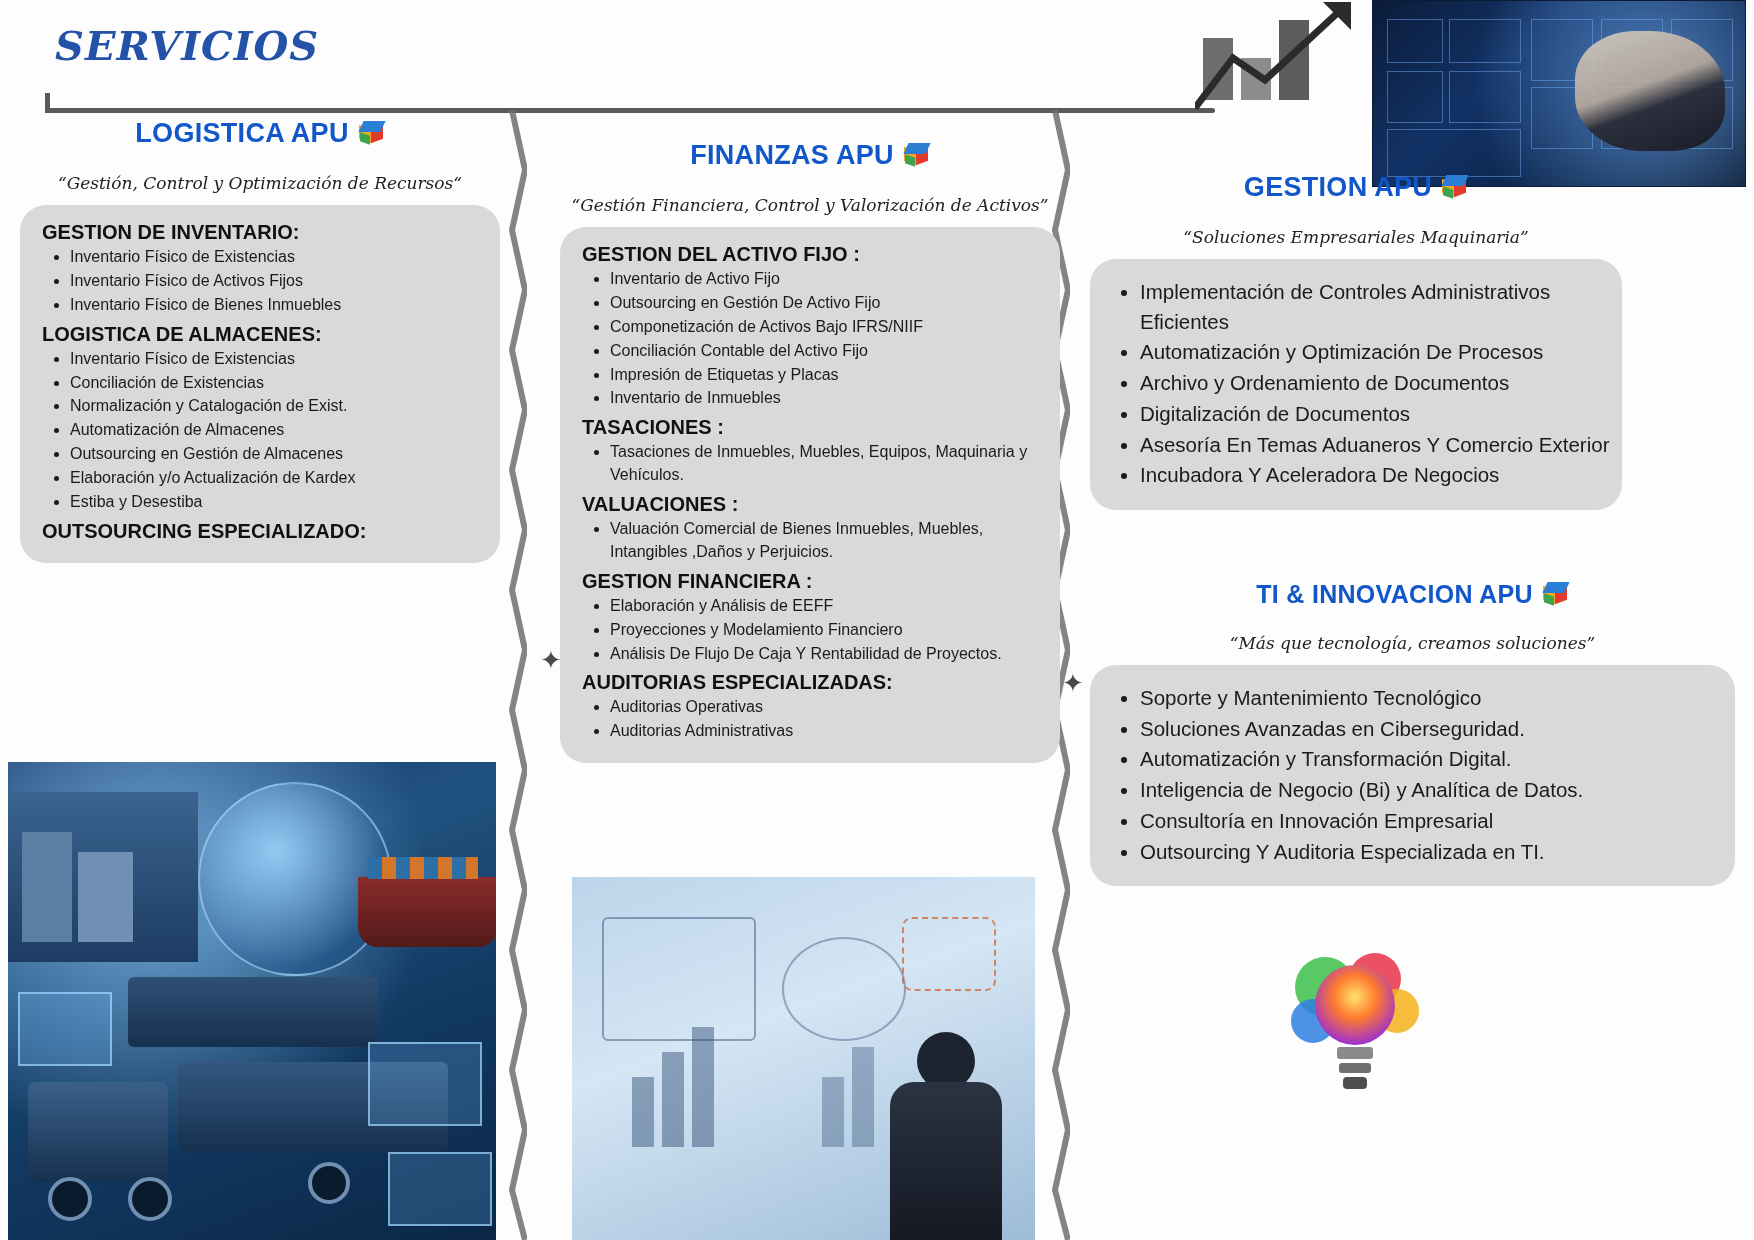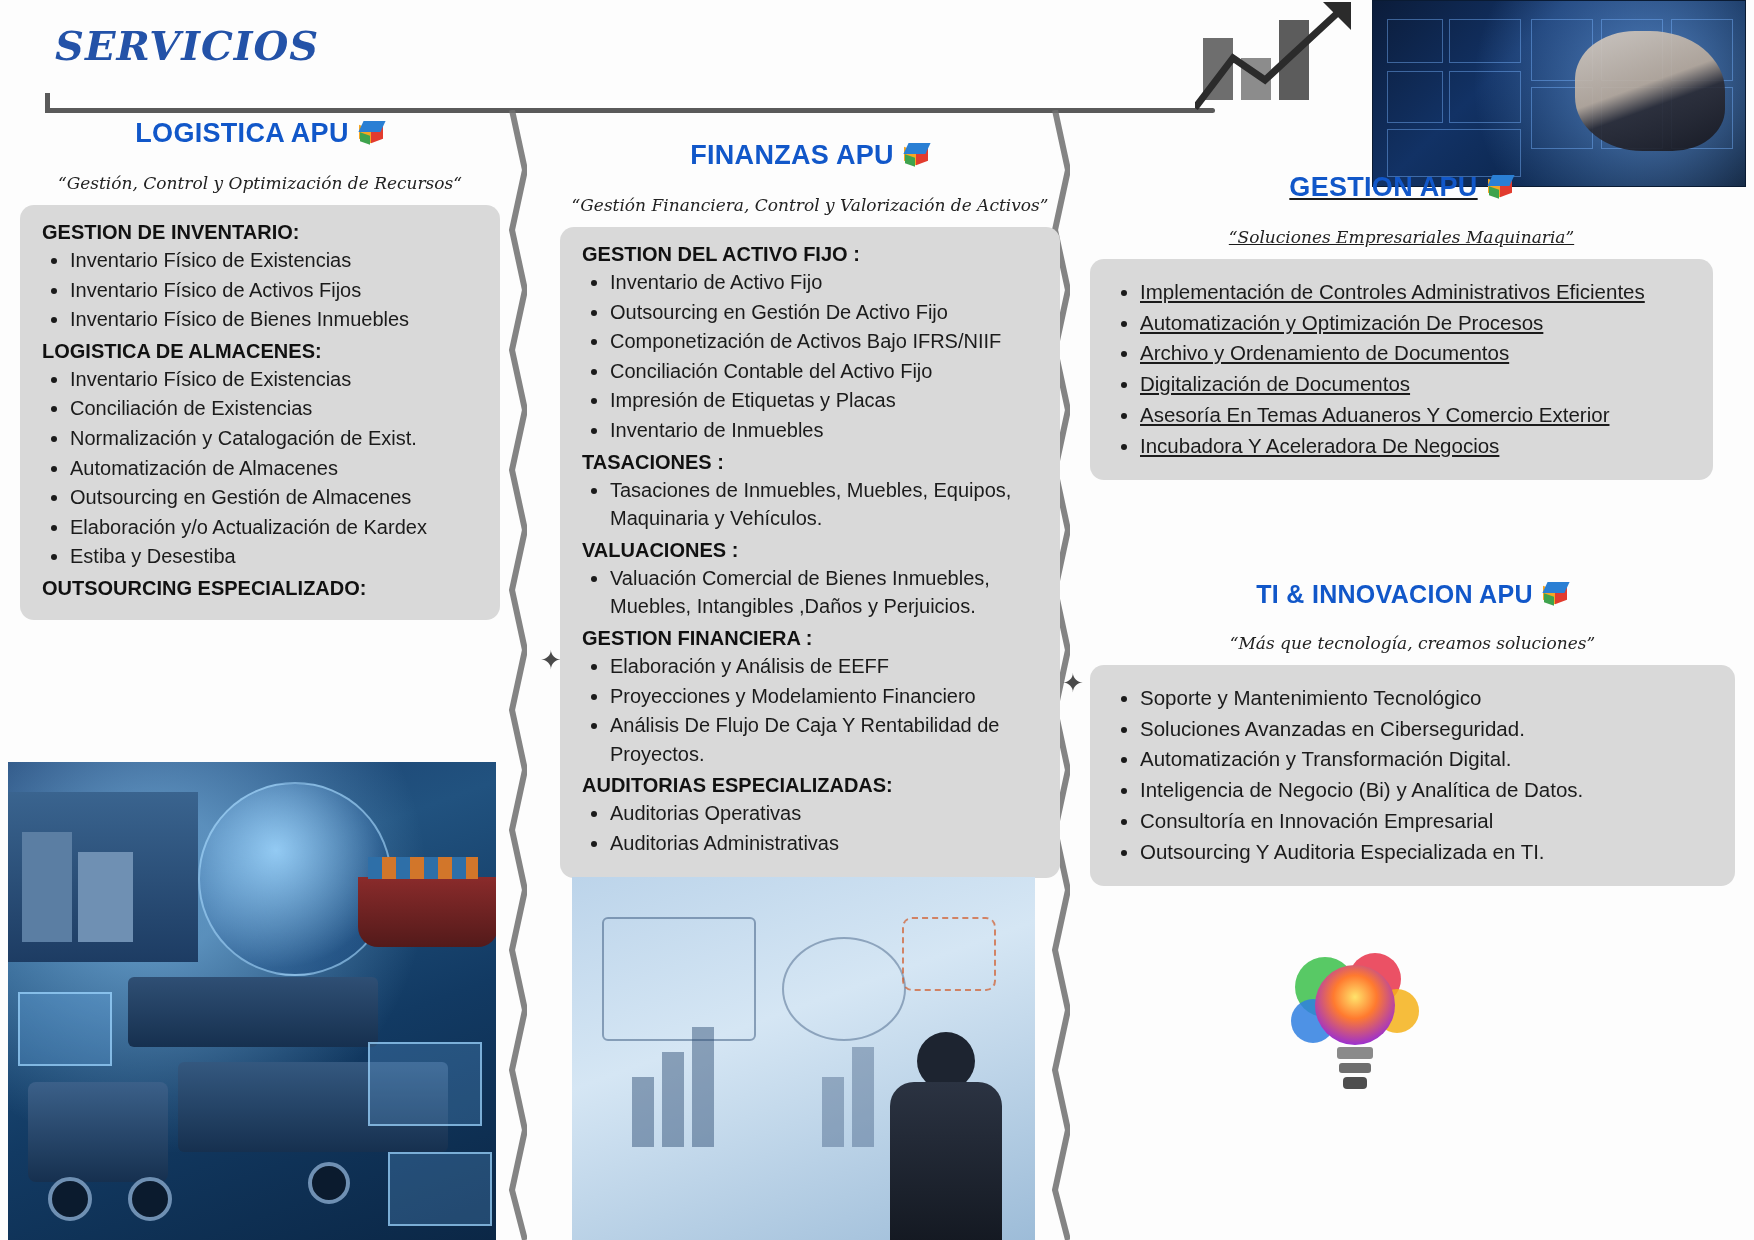--- a/index.html
+++ b/index.html
@@ -48,21 +48,21 @@
   }
   
   .zig{position:absolute;top:110px;width:30px;height:1130px;}
   #zig-left{left:497px;}
   #zig-right{left:1040px;}
   .diamond{position:absolute;font-size:26px;color:#4a4a4a;}
   
   .col{position:absolute;}
   #col-logistica{left:20px;top:118px;width:480px;}
   #col-finanzas{left:560px;top:140px;width:500px;}
-  #col-gestion{left:1090px;top:172px;width:623px;text-decoration:underline;}
+  #col-gestion{left:1090px;top:172px;width:532px;}
   #col-ti{left:1090px;top:580px;width:645px;}
 
   .col-title{
     font-weight:bold;font-size:27px;color:#1157c9;text-align:center;
     letter-spacing:.3px;
     display:flex;align-items:center;justify-content:center;gap:10px;
   }
   .col-title.small{font-size:25px;}
   .col-sub{
     font-family:"DejaVu Serif", serif;
@@ -71,26 +71,26 @@
   .cube{
     display:inline-block;width:26px;height:26px;position:relative;flex:0 0 auto;
   }
   .cube i{position:absolute;display:block;}
   .cube .c1{left:0;top:6px;width:12px;height:14px;background:#f5a623;transform:skewY(20deg);}
   .cube .c2{left:12px;top:6px;width:12px;height:14px;background:#e23b2e;transform:skewY(-20deg);}
   .cube .c3{left:2px;top:0px;width:22px;height:11px;background:#2a7fd4;transform:skewX(-25deg);}
   .cube .c4{left:1px;top:13px;width:10px;height:9px;background:#3fa34d;transform:skewY(20deg);}
 
   .card{
-    background:#d9d9d9;border-radius:14px;padding:16px 4px 18px 20px;margin-top:12px;
+    background:#d9d9d9;border-radius:26px;padding:16px 4px 18px 20px;margin-top:12px;
   }
   .hdg{font-weight:bold;font-size:20px;color:#111;margin:6px 0 2px 2px;}
   .hdg:first-child{margin-top:0;}
   ul{margin:2px 0 2px 0;padding-left:30px;}
-  li{font-size:20px;line-height:1.43;margin:1px 0;}
+  li{font-size:16px;line-height:1.43;margin:1px 0;}
   #col-gestion li, #col-ti li{font-size:20.5px;line-height:1.45;}
 
   
   #photo-logistics{
     position:absolute;left:8px;top:762px;width:488px;height:478px;
     background:
       radial-gradient(circle at 30% 25%, rgba(150,210,255,.5) 0 15%, rgba(10,40,80,0) 55%),
       linear-gradient(160deg,#1a3d6d 0%,#21527f 30%,#123a63 60%,#0b2746 100%);
     overflow:hidden;border:1px solid #0d2policy;
   }

